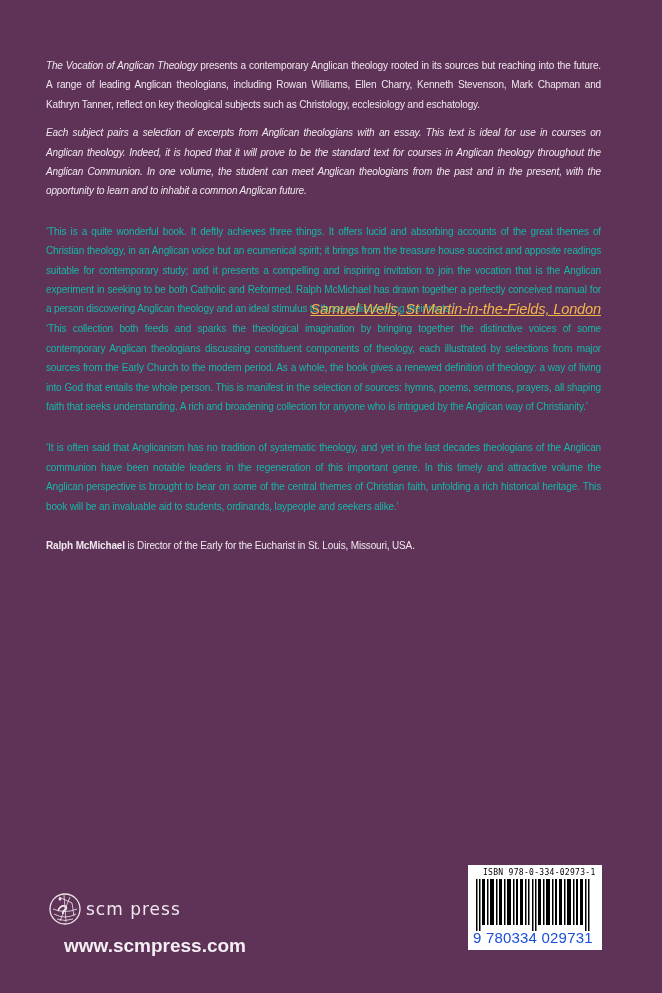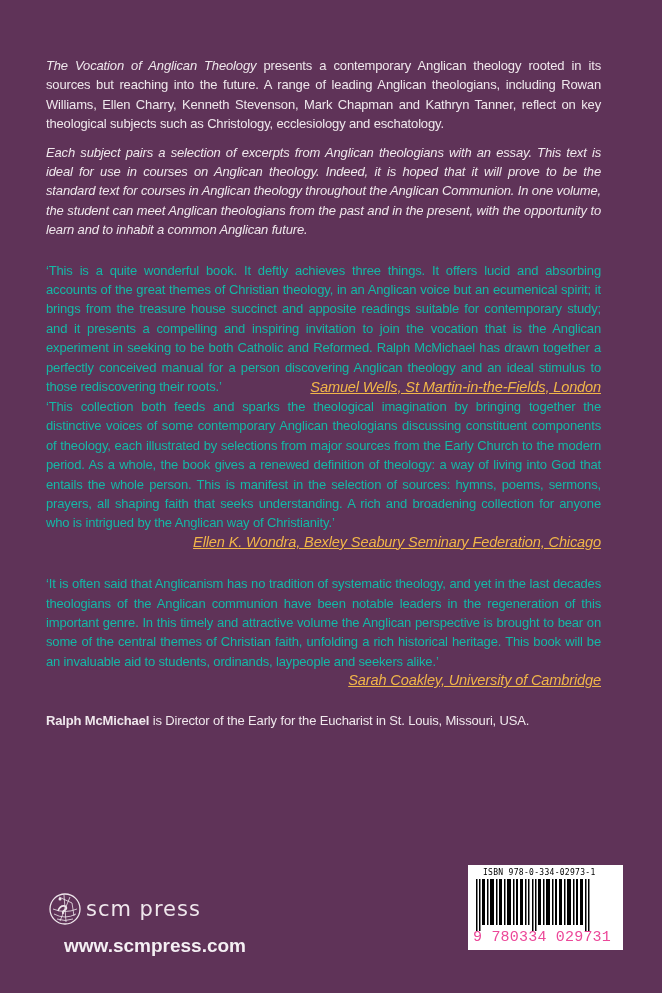--- a/index.html
+++ b/index.html
@@ -5,67 +5,65 @@
   html, body { margin: 0; padding: 0; }
   body {
     width: 662px; height: 993px; overflow: hidden;
     background: #5f3358;
     font-family: "Liberation Sans", sans-serif;
     position: relative;
   }
   .content {
     position: absolute; left: 46px; top: 56px; width: 555px;
   }
-  p { margin: 0; text-align: justify; font-size: 13px; line-height: 19.4px; letter-spacing: -0.15px; }
+  p { margin: 0; text-align: justify; font-size: 10px; line-height: 19.4px; letter-spacing: -0.15px; }
   .blurb { color: #efe7ec; }
   .blurb + .blurb { margin-top: 9px; font-style: italic; }
   .quote { color: #14b8a6; }
   .q1 { margin-top: 21px; }
   .q2 { }
   .q3 { margin-top: 22px; }
   .attrib { color: #f1b649; font-style: italic; text-align: right; font-size: 14.6px; line-height: 19.4px; margin: 0; text-decoration: underline; }
   .attrib.a1 { margin-top: -19px; }
   .author { color: #efe7ec; margin-top: 20px; }
   .author b { font-weight: bold; }
   .logo {
     position: absolute; left: 48px; top: 892px; display: flex; align-items: center;
   }
-  .logo-text { color: #efe7ec; font-family: "DejaVu Sans", sans-serif; font-size: 21px; margin-left: 4px; letter-spacing: 1px; }
+  .logo-text { color: #efe7ec; font-family: "DejaVu Sans", sans-serif; font-size: 17px; margin-left: 4px; letter-spacing: 1px; }
   .url {
     position: absolute; left: 64px; top: 935px; color: #f4eff3; font-weight: bold; font-size: 19px;
   }
   .barcode {
-    position: absolute; left: 468px; top: 865px; width: 155px; height: 85px; background: #fff;
+    position: absolute; left: 468px; top: 865px; width: 134px; height: 85px; background: #fff;
   }
   .isbn-top {
     position: absolute; left: 15px; top: 3px; font-family: "DejaVu Sans Mono", monospace; font-size: 8px; color: #000; letter-spacing: 0.3px;
   }
   .bars { position: absolute; left: 8px; top: 14px; width: 116px; height: 52px; }
   .isbn-bottom {
-    position: absolute; left: 5px; top: 64px; font-family: Liberation Mono, monospace; font-size: 15px; color: #ec4899; letter-spacing: 0.2px;
+    position: absolute; left: 5px; top: 64px; font-family: Liberation Sans, sans-serif; font-size: 15px; color: #1d4ed8; letter-spacing: 0.2px;
   }
   .credit {
     position: absolute; left: 469px; top: 1006px; color: #e3d6e0; font-size: 12px; letter-spacing: -0.2px; font-family: Liberation Serif, serif;
   }
 </style>
 </head>
 <body>
 
 <div class="content">
   <p class="blurb"><i>The Vocation of Anglican Theology</i><span> presents a contemporary Anglican theology rooted in its sources but reaching into the future. A range of leading Anglican theologians, including Rowan Williams, Ellen Charry, Kenneth Stevenson, Mark Chapman and Kathryn Tanner, reflect on key theological subjects such as Christology, ecclesiology and eschatology.</span></p>
   <p class="blurb">Each subject pairs a selection of excerpts from Anglican theologians with an essay. This text is ideal for use in courses on Anglican theology. Indeed, it is hoped that it will prove to be the standard text for courses in Anglican theology throughout the Anglican Communion. In one volume, the student can meet Anglican theologians from the past and in the present, with the opportunity to learn and to inhabit a common Anglican future.</p>
 
   <p class="quote q1">‘This is a quite wonderful book. It deftly achieves three things. It offers lucid and absorbing accounts of the great themes of Christian theology, in an Anglican voice but an ecumenical spirit; it brings from the treasure house succinct and apposite readings suitable for contemporary study; and it presents a compelling and inspiring invitation to join the vocation that is the Anglican experiment in seeking to be both Catholic and Reformed. Ralph McMichael has drawn together a perfectly conceived manual for a person discovering Anglican theology and an ideal stimulus to those rediscovering their roots.’</p>
   <p class="attrib a1">Samuel Wells, St Martin-in-the-Fields, London</p>
 
   <p class="quote q2">‘This collection both feeds and sparks the theological imagination by bringing together the distinctive voices of some contemporary Anglican theologians discussing constituent components of theology, each illustrated by selections from major sources from the Early Church to the modern period. As a whole, the book gives a renewed definition of theology: a way of living into God that entails the whole person. This is manifest in the selection of sources: hymns, poems, sermons, prayers, all shaping faith that seeks understanding. A rich and broadening collection for anyone who is intrigued by the Anglican way of Christianity.’</p>
-  <p class="attrib">Ellen K. Wondra, Bexley Seabury Seminary Federation, Chicago</p>
 
   <p class="quote q3">‘It is often said that Anglicanism has no tradition of systematic theology, and yet in the last decades theologians of the Anglican communion have been notable leaders in the regeneration of this important genre. In this timely and attractive volume the Anglican perspective is brought to bear on some of the central themes of Christian faith, unfolding a rich historical heritage. This book will be an invaluable aid to students, ordinands, laypeople and seekers alike.’</p>
-  <p class="attrib">Sarah Coakley, University of Cambridge</p>
 
   <p class="author"><b>Ralph McMichael</b><span> is Director of the Early for the Eucharist in St. Louis, Missouri, USA.</span></p>
 </div>
 
 <div class="logo">
   <svg width="34" height="34" viewBox="0 0 34 34">
     <circle cx="17" cy="17" r="15" fill="none" stroke="#efe7ec" stroke-width="1.3"></circle>
     <path d="M6 22 Q17 28 28 22 M5 17 Q17 22 29 17 M9 27 Q17 30 25 27" fill="none" stroke="#efe7ec" stroke-width="0.8"></path>
     <path d="M11 5 L24 11 L26 24 M16 3 L18 30 M22 5 L12 29" fill="none" stroke="#efe7ec" stroke-width="0.8"></path>
     <path d="M10 19 Q12 13 17 14 Q20 16 17 18 Q14 19 15 22" fill="none" stroke="#efe7ec" stroke-width="1.6"></path>

